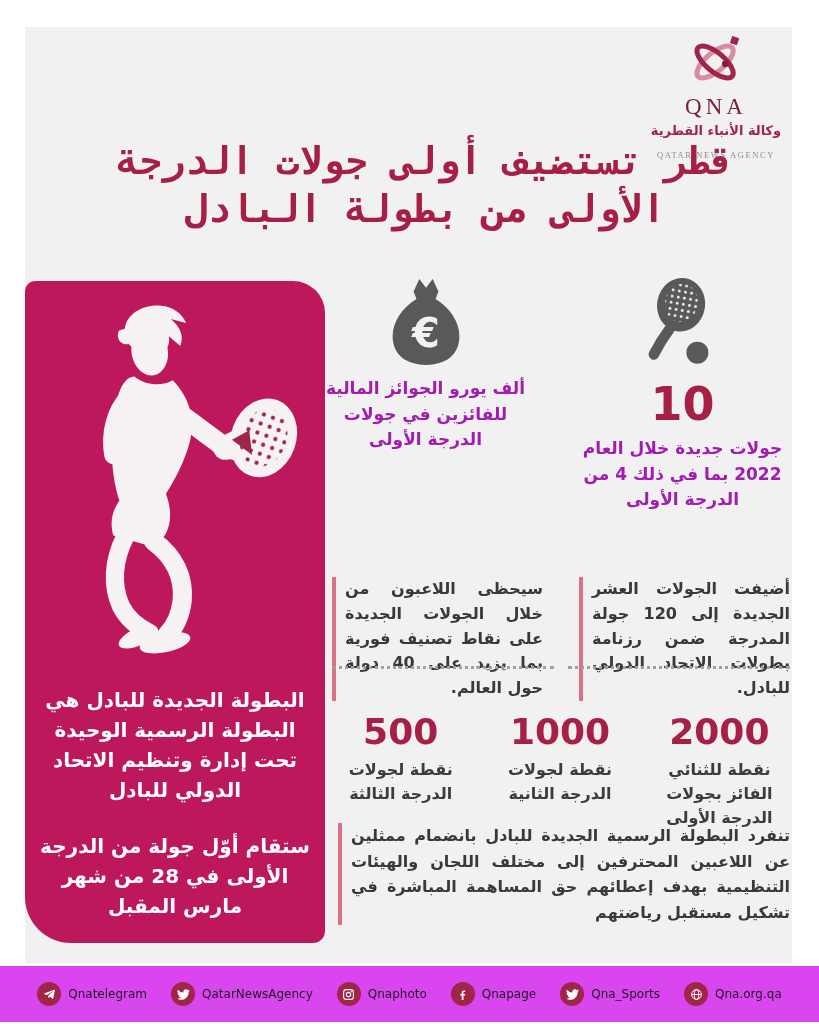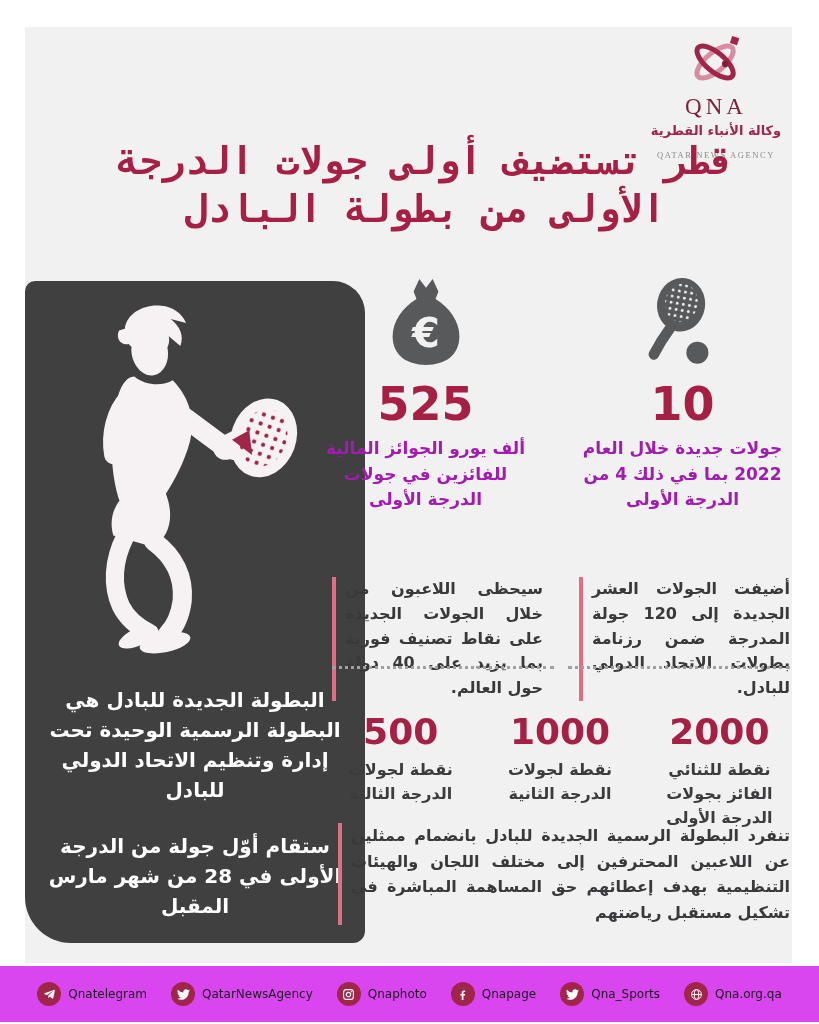--- a/index.html
+++ b/index.html
@@ -11,21 +11,21 @@
   .logo { position:absolute; left:645px; top:36px; width:142px; text-align:center; }
   .logo-abbr { font-family:"Liberation Serif", serif; font-size:23px; color:#7E2138; letter-spacing:4px; margin-top:2px; }
   .logo-ar { font-size:13px; font-weight:bold; color:#A02649; margin-top:3px; direction:rtl; }
   .logo-en { font-family:"Liberation Serif", serif; font-size:8.5px; color:#8C8C8C; letter-spacing:1.6px; margin-top:12px; }
 
   
   .title { position:absolute; left:85px; top:140px; width:680px; text-align:center;
            color:#A62045; font-size:38px; font-weight:bold; line-height:1.27; direction:rtl;font-family:Liberation Mono, monospace; }
 
   
-  .panel { position:absolute; left:25px; top:281px; width:340px; height:662px; background:#404040;
+  .panel { position:absolute; left:25px; top:281px; width:300px; height:662px; background:#be185d;
            border-radius:10px 32px 12px 46px; }
   .player { position:absolute; left:6px; top:8px; width:268px; height:378px; }
   .panel-texts { position:absolute; left:14px; right:14px; top:404px; color:#ffffff; font-weight:bold;
                  font-size:20px; line-height:1.5; text-align:center; direction:rtl; }
   .panel-para2 { margin-top:26px; }
 
   
   .stats-row { position:absolute; left:318px; top:276px; width:472px; display:flex; direction:rtl; column-gap:42px; }
   .stat { flex:1; text-align:center; }
   .stat-icon { height:92px; display:flex; align-items:flex-start; justify-content:center; }
@@ -140,21 +140,20 @@
     <div class="stat">
       <div class="stat-icon">
         <svg width="82" height="92" viewBox="0 0 86 96">
           <g fill="#58595B">
             <path d="M30,16 L36,3 L43,12 L50,3 L56,16 L53,24 L33,24 Z"></path>
             <path d="M33,24 C18,33 8,48 8,63 C8,83 23,93 43,93 C63,93 78,83 78,63 C78,48 68,33 53,24 Z"></path>
           </g>
           <text x="43" y="74" font-size="42" font-weight="bold" fill="#F1F1F2" text-anchor="middle">€</text>
         </svg>
       </div>
-      <div class="stat-value">525</div>
       <div class="stat-label">ألف يورو الجوائز المالية للفائزين في جولات الدرجة الأولى</div>
     </div>
   </div>
 
   <div class="hl-row">
     <div class="hl">
       <div class="dbar"></div>
       <div class="hl-text">أضيفت الجولات العشر الجديدة إلى 120 جولة المدرجة ضمن رزنامة بطولات الاتحاد الدولي للبادل.</div>
     </div>
     <div class="hl">

